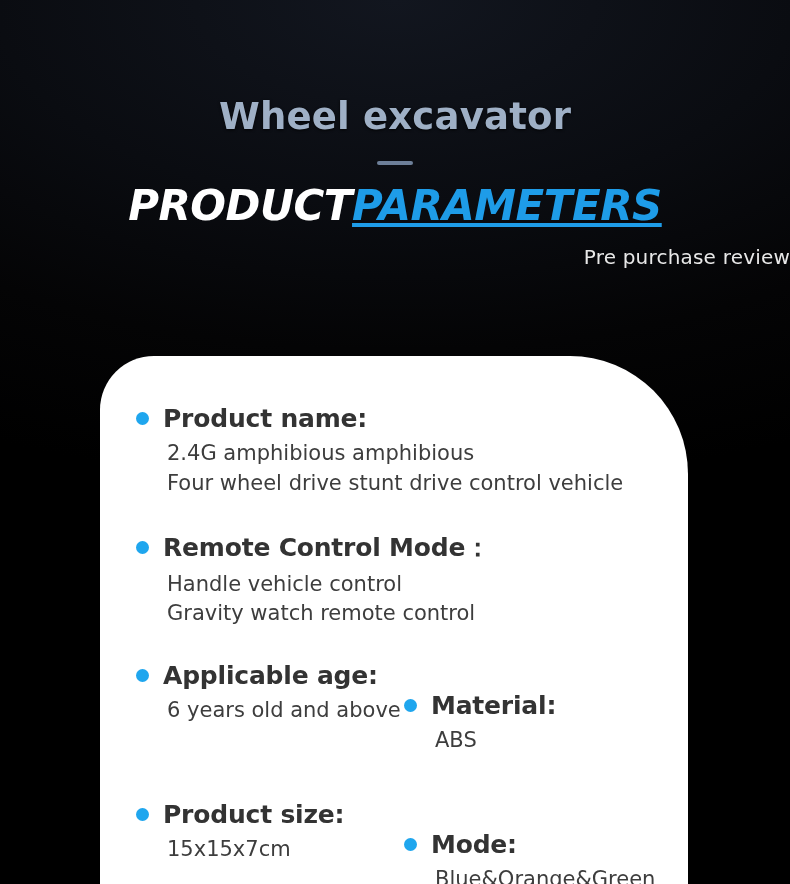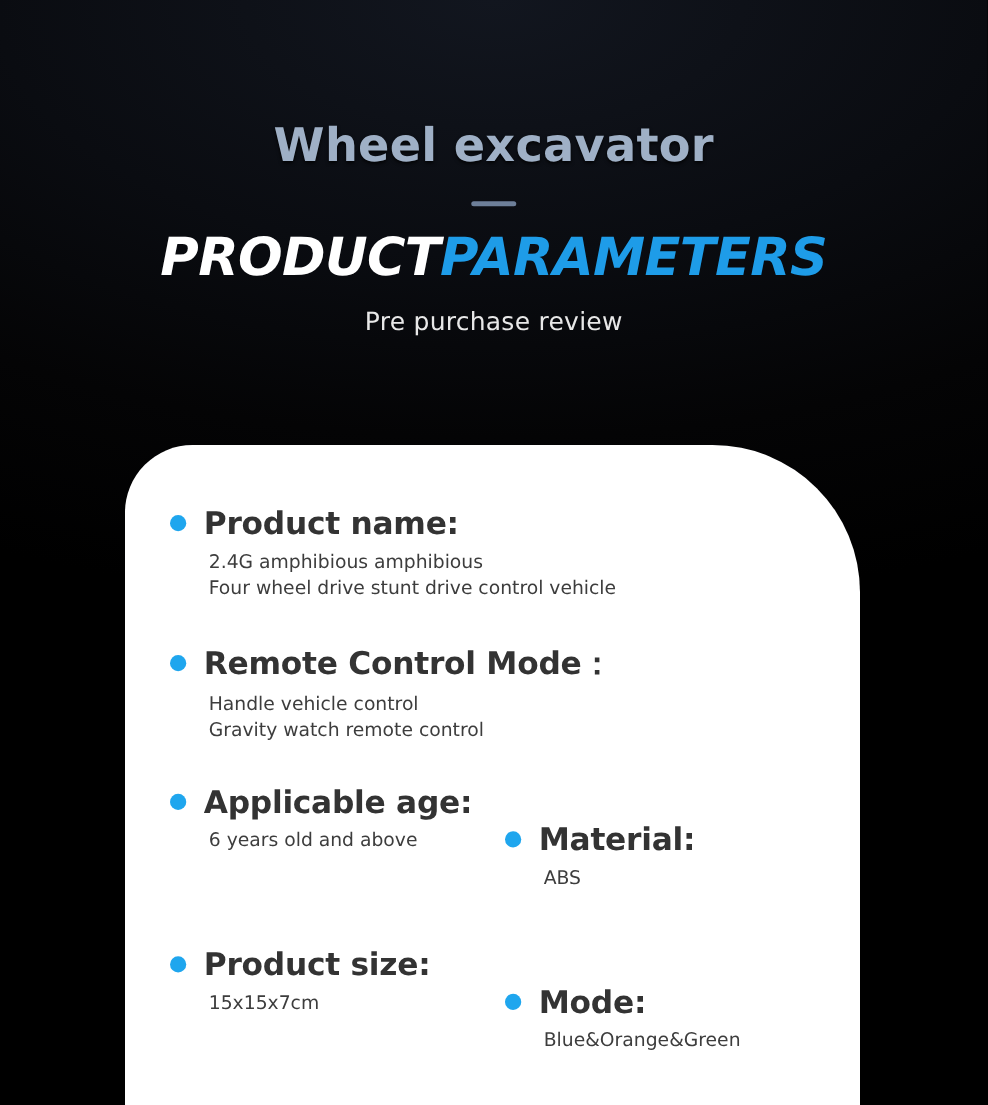--- a/index.html
+++ b/index.html
@@ -56,28 +56,29 @@
   .product-params {
     margin-top:18px;
     font-size:42px;
     font-weight:700;
     font-style:italic;
     letter-spacing:-0.5px;
     white-space:nowrap;
     line-height:1.1;
   }
   .pp-white { color:#ffffff; }
-  .pp-blue  { color:#1e9ce8; }
+  .pp-blue  { color:#1e9ce8;text-decoration:underline; }
 
   .subtitle {
     margin-top:16px;
     font-size:20px;
     color:#e8e8e8;
     font-weight:400;
     letter-spacing:0.2px;
+    text-align:right;
   }
 
   
   .card {
     position:absolute;
     left:100px;
     top:356px;
     width:588px;
     height:528px;
     background:#ffffff;
@@ -119,21 +120,21 @@
     letter-spacing:-0.2px;
     white-space:nowrap;
   }
 
   .spec-values {
     margin-left:31px;
     margin-top:6px;
   }
 
   .spec-values div {
-    font-size:15px;
+    font-size:21px;
     color:#3d3d3d;
     line-height:1.42;
     font-weight:400;
     white-space:nowrap;
   }
 
   
   .row2 {
     display:flex;
     margin-bottom:12px;

